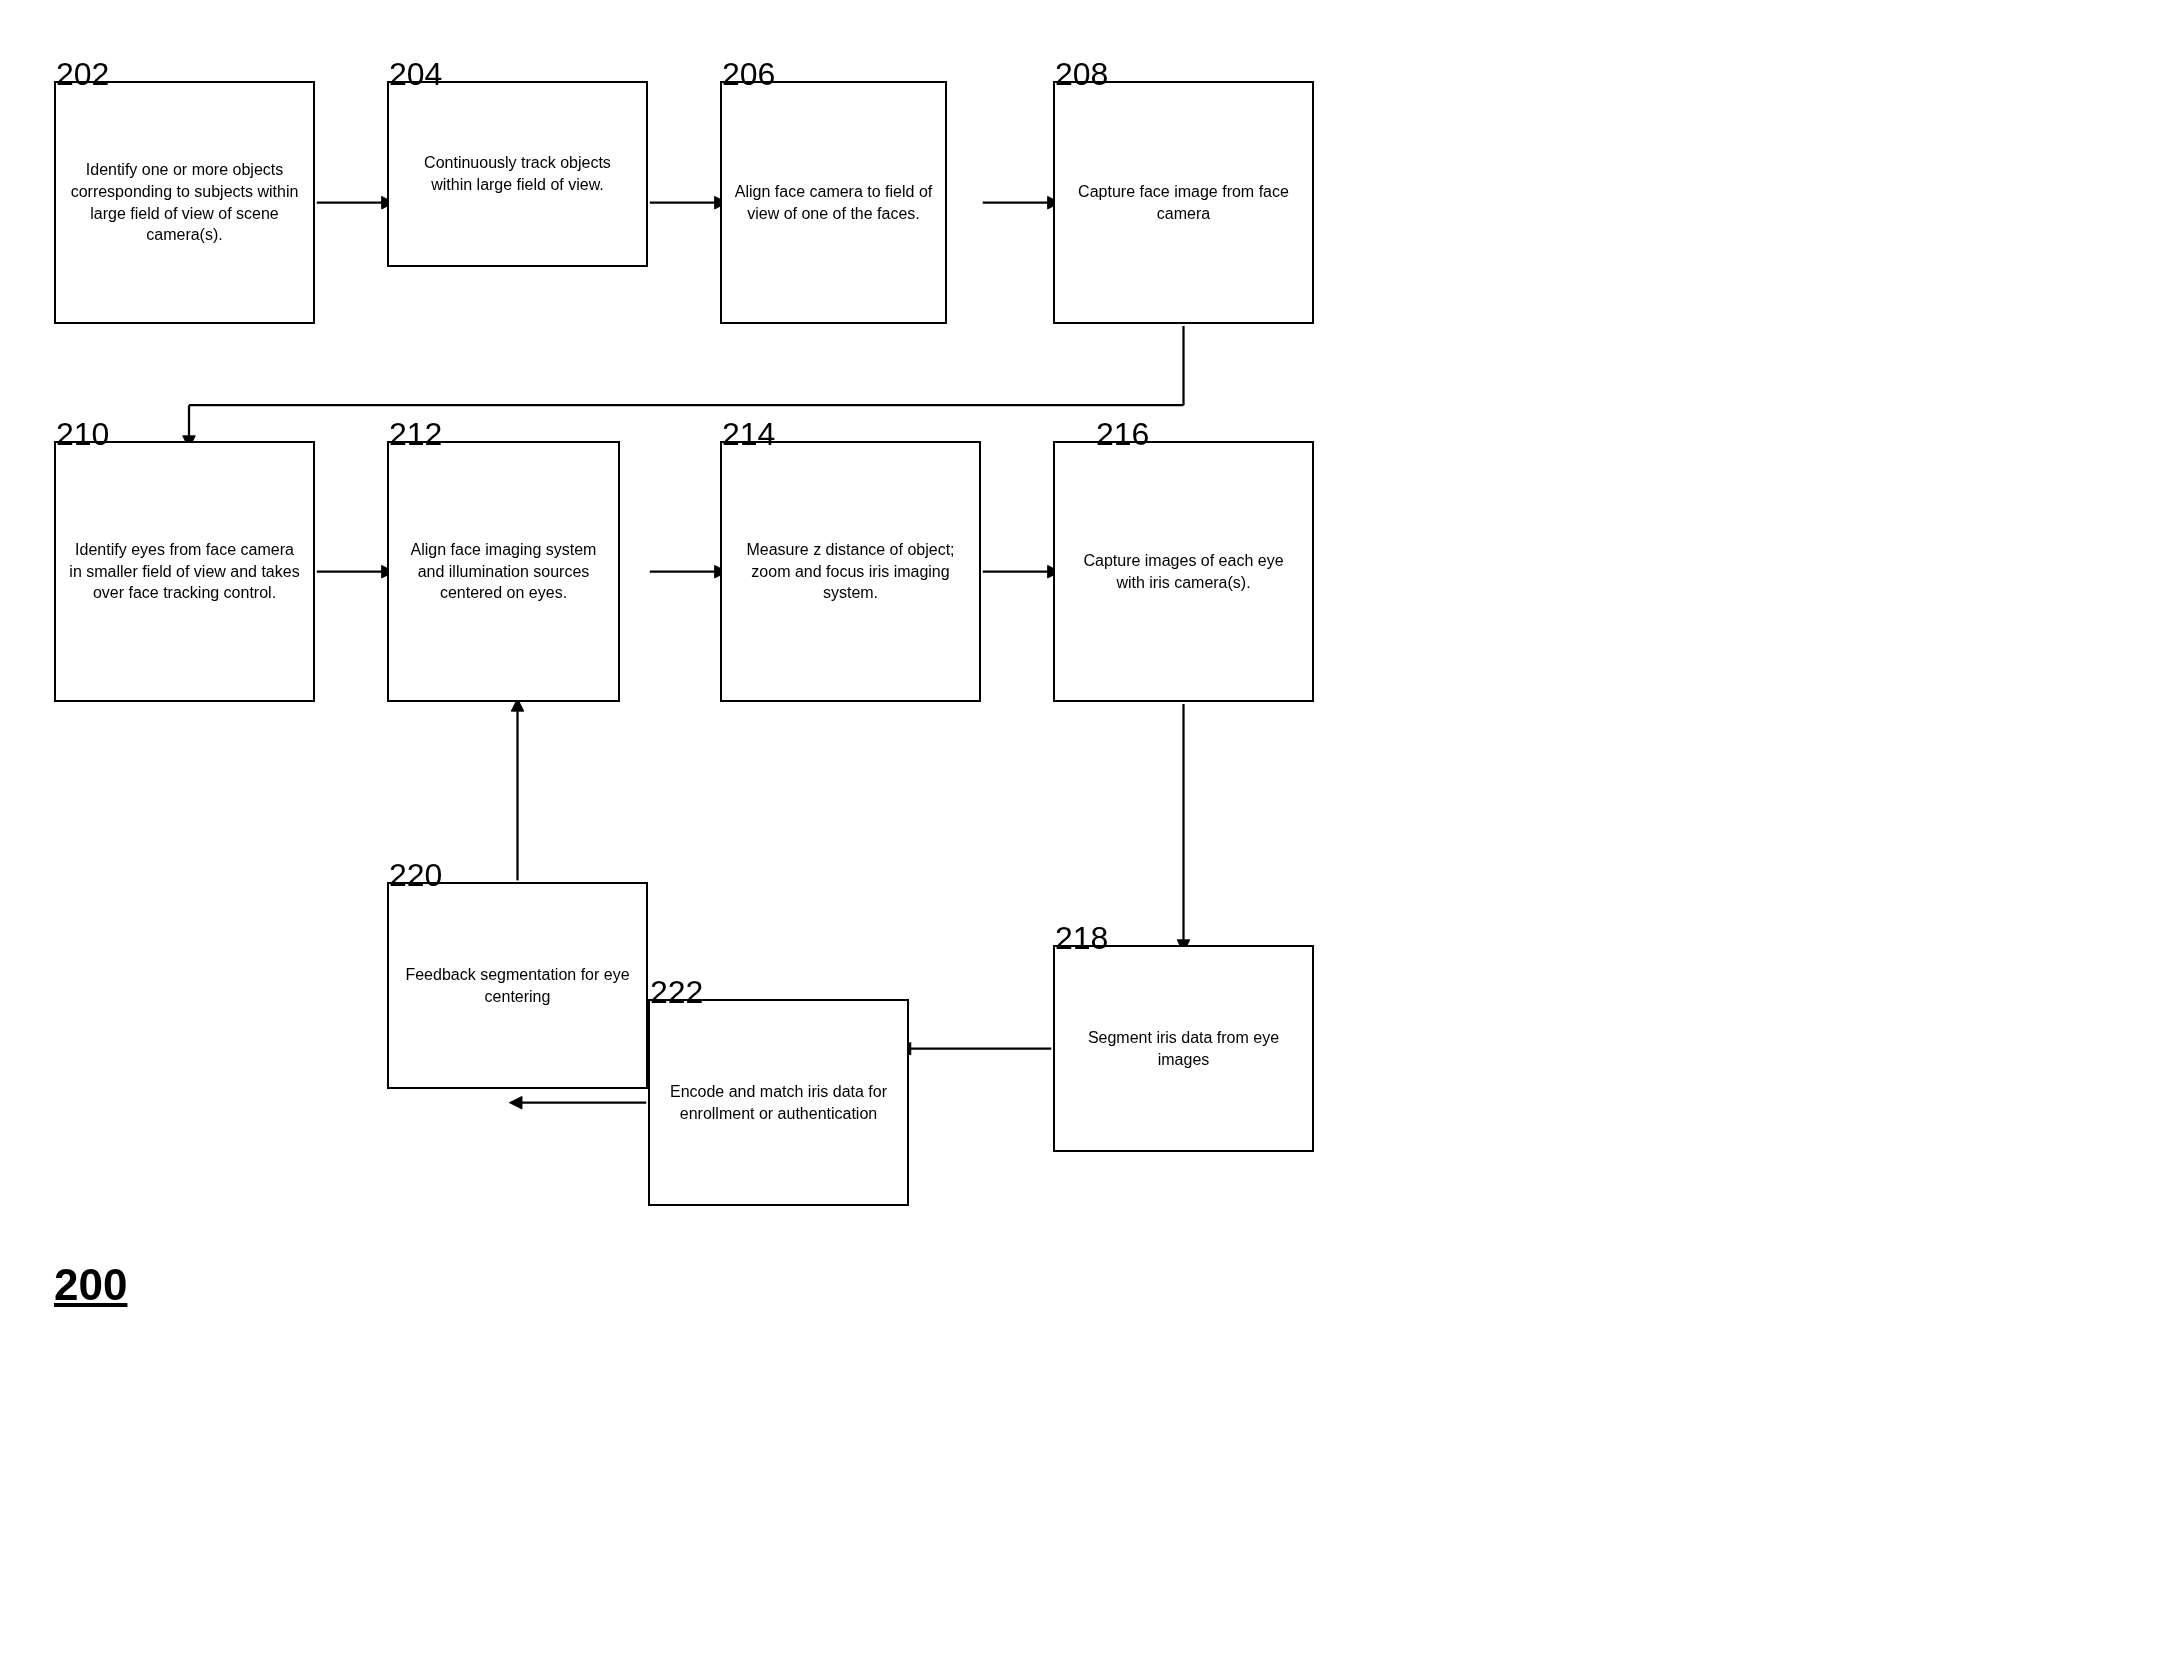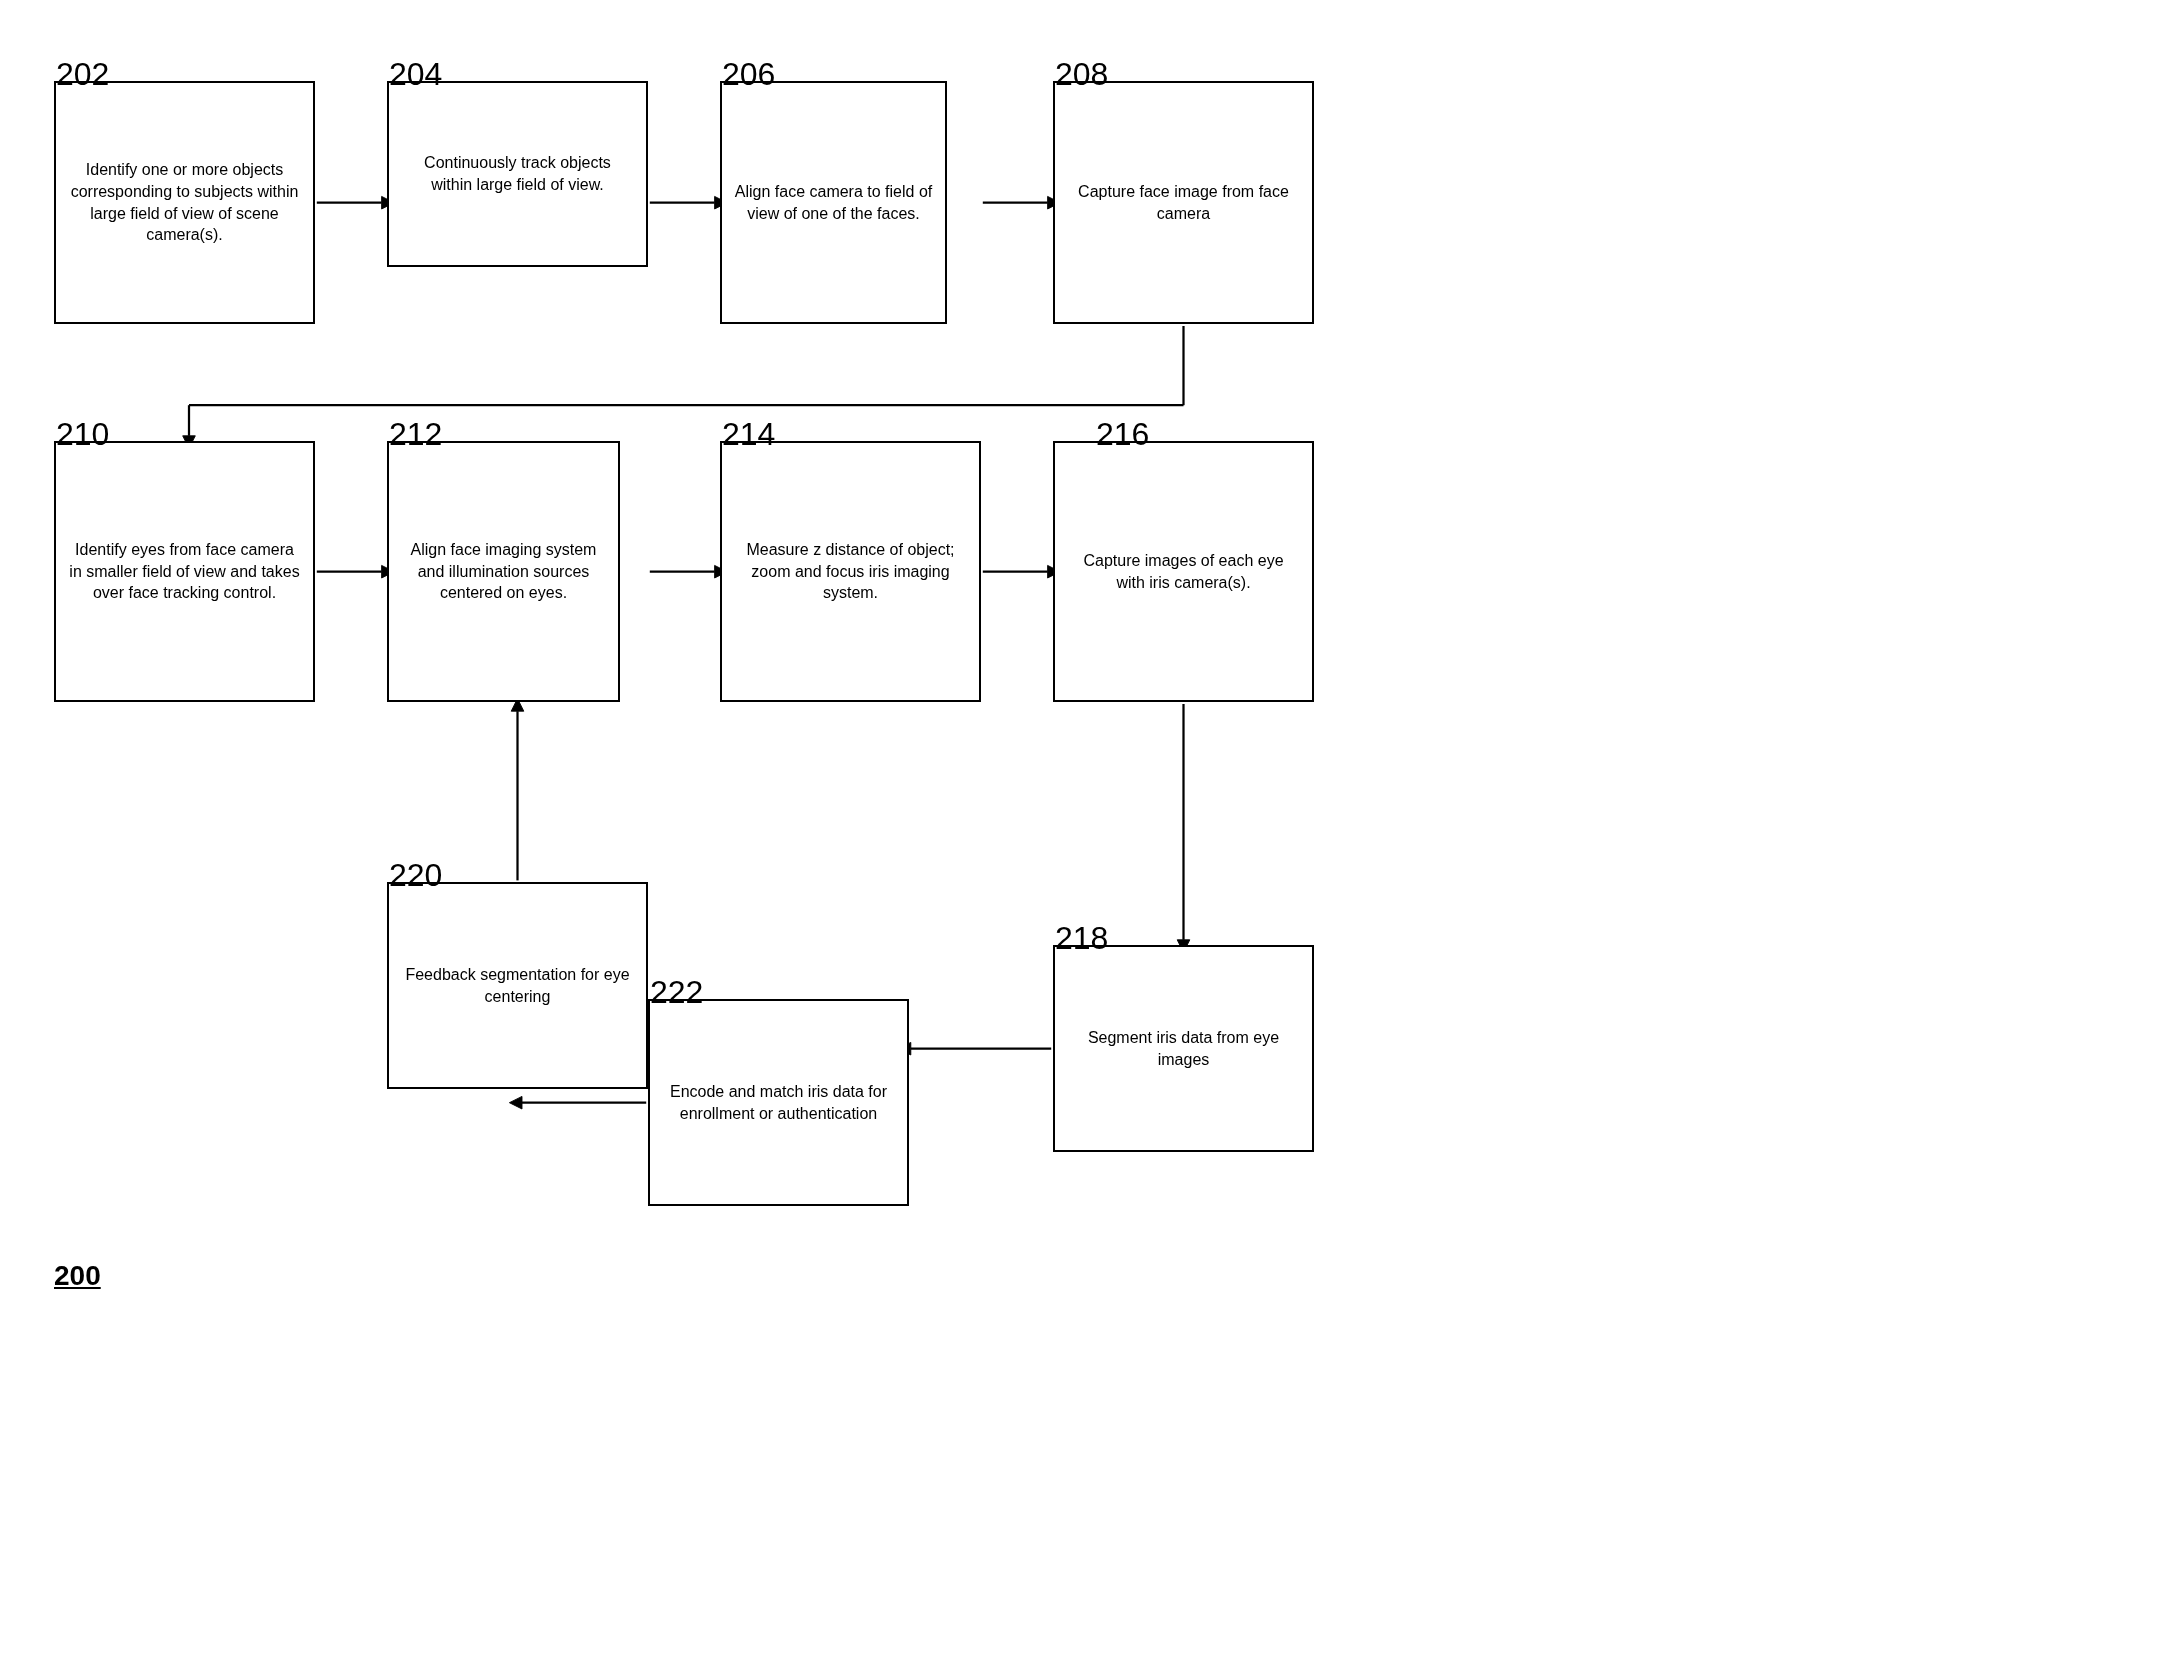--- a/index.html
+++ b/index.html
@@ -30,21 +30,21 @@
       padding: 12.6px;
     }
     .label-ref {
       position: absolute;
       font-size: 32px;
       font-weight: normal;
       color: #000;
     }
     .diagram-label {
       position: absolute;
-      font-size: 28px;
+      font-size: 44px;
       font-weight: bold;
       color: #000;
       text-decoration: underline;
       text-align: center;
     }
     svg.arrows {
       position: absolute;
       top: 0;
       left: 0;
       width: 2178px;

